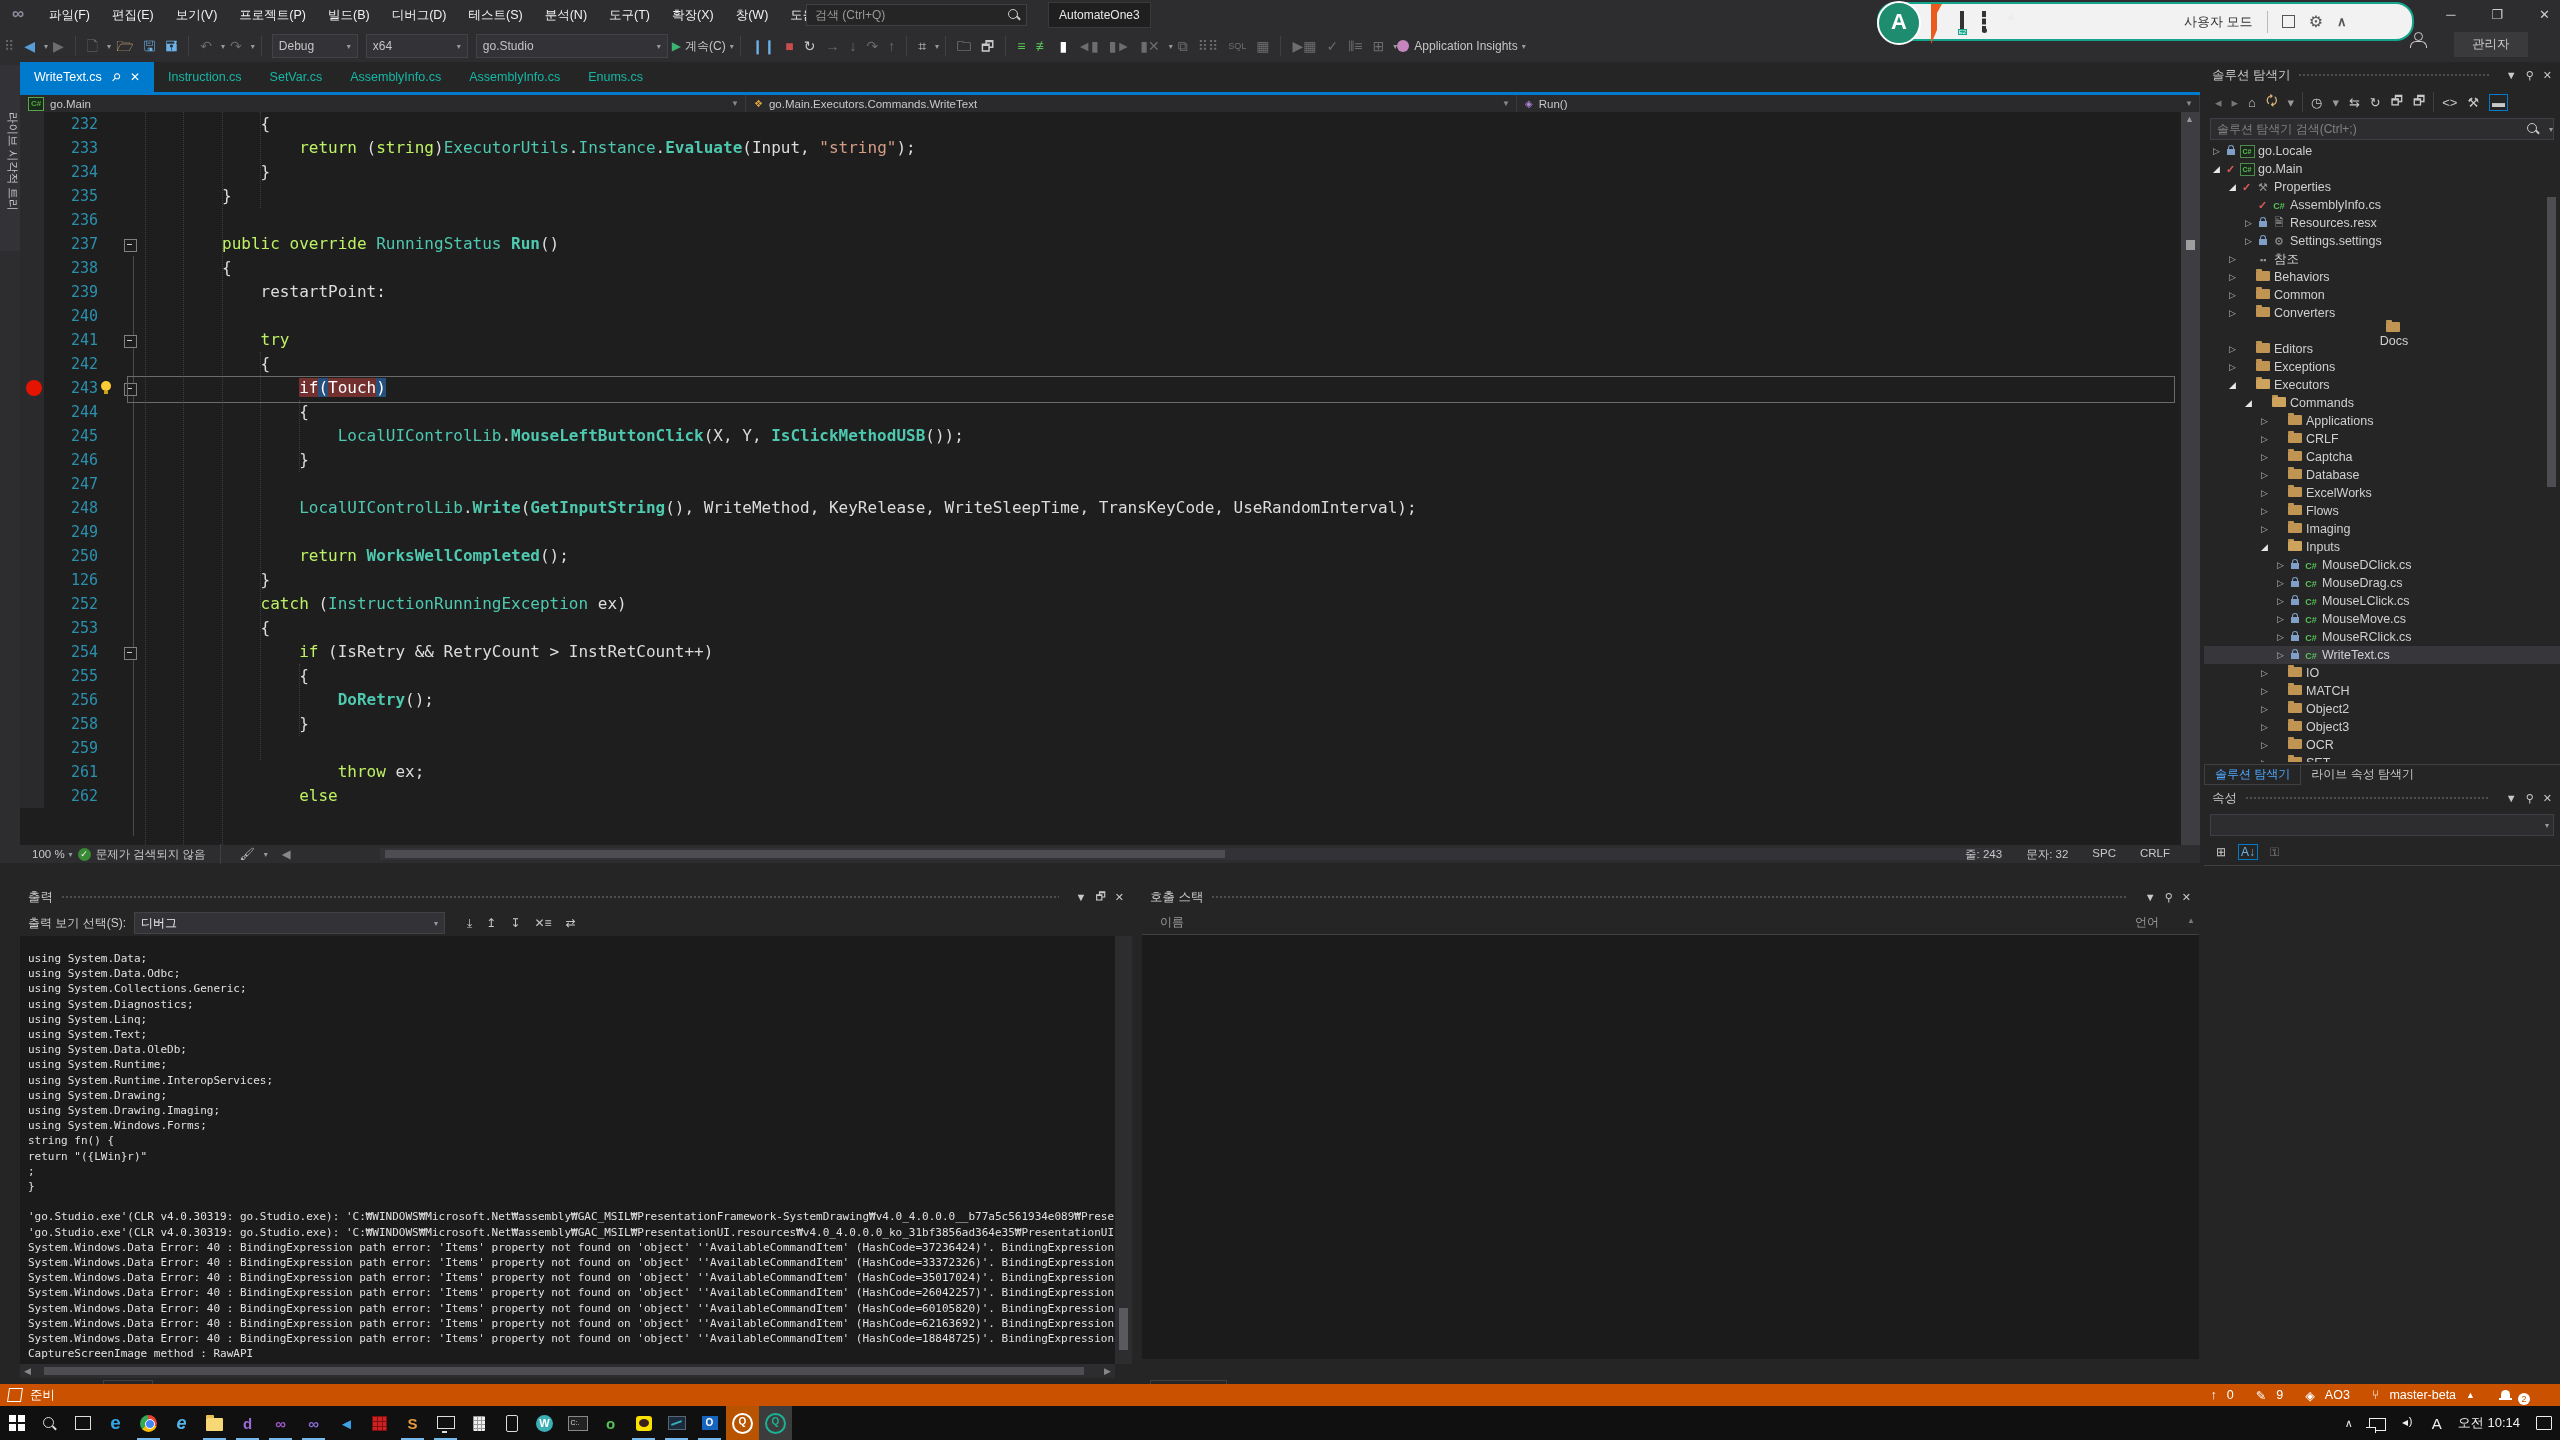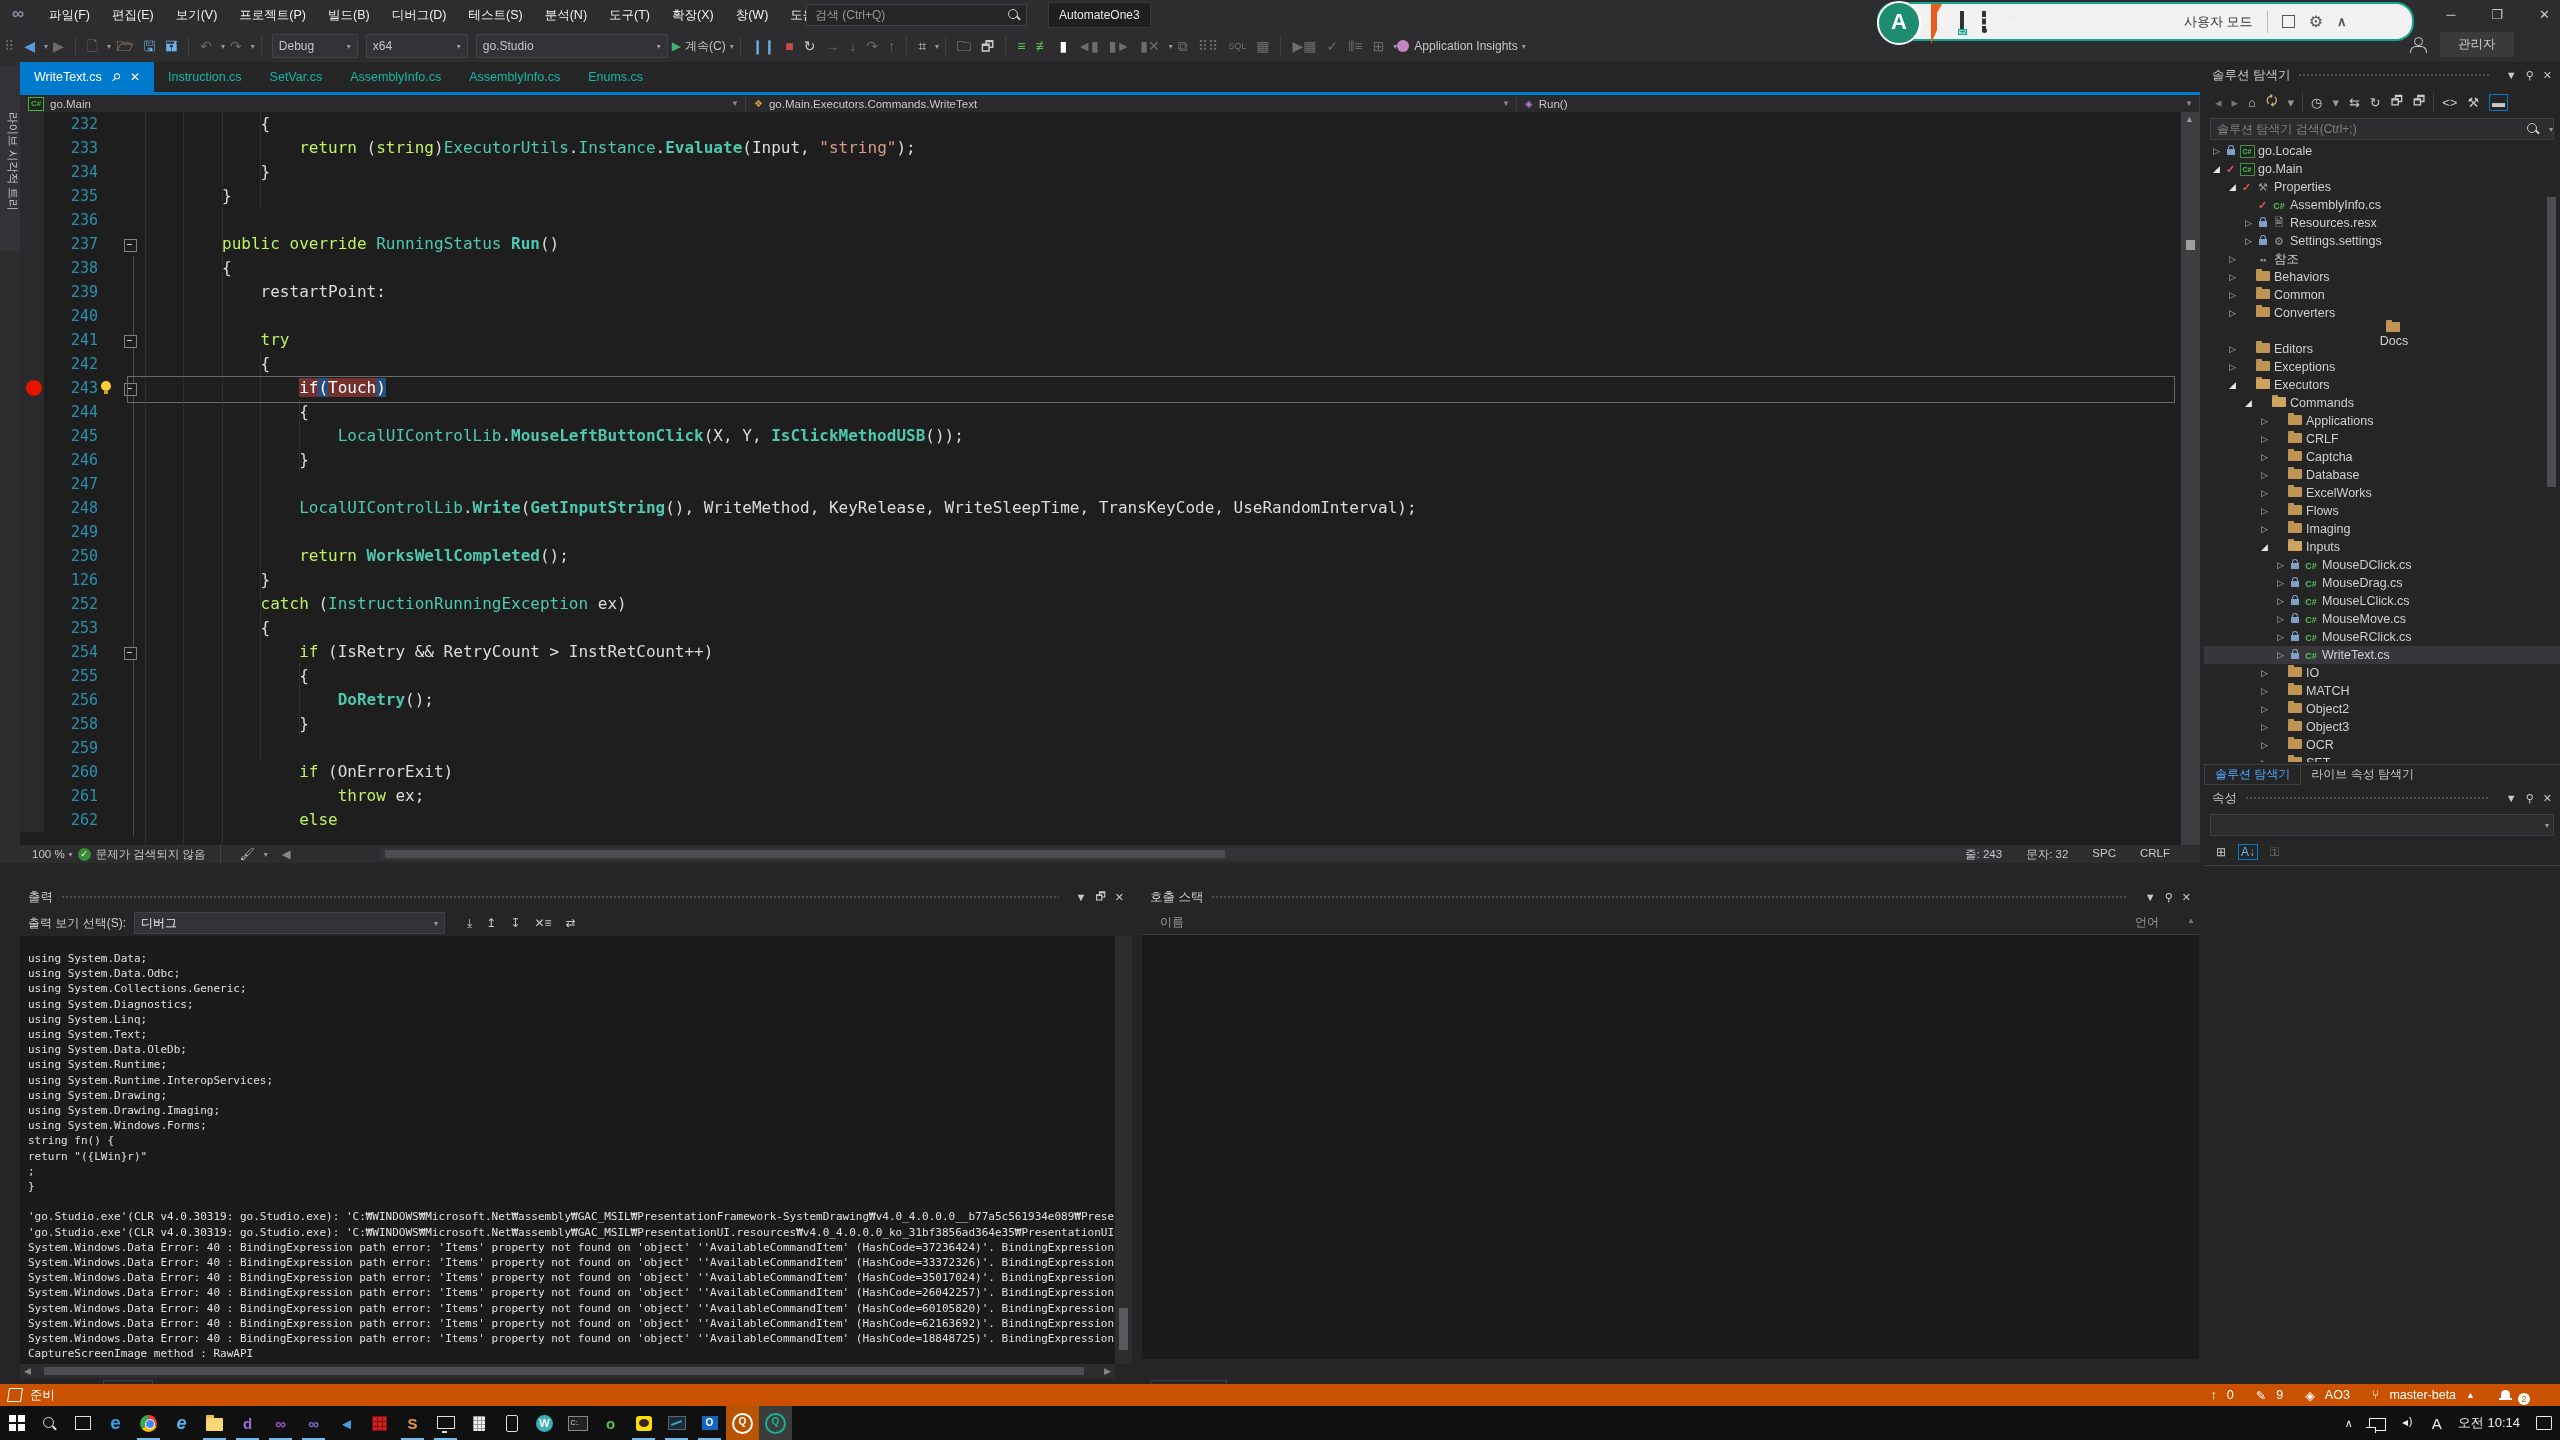--- a/index.html
+++ b/index.html
@@ -180,21 +180,21 @@
 .shot-ic{width:15px;height:13px;border:2px dashed #333;position:relative}
 .shot-ic::after{content:"";position:absolute;right:-3px;bottom:-3px;width:5px;height:5px;border-radius:50%;background:#333}
 .img-ic{width:16px;height:14px;background:#2b2b2b;position:relative}
 .img-ic::after{content:"";position:absolute;left:2px;bottom:2px;border-left:5px solid transparent;border-right:5px solid transparent;border-bottom:7px solid #eee}
 #pill .mode{margin-left:180px;color:#333;font-size:13px}
 #pill .psep{width:1px;height:22px;background:#bbb;margin:0 14px}
 .gear-ic{color:#555;font-size:16px}
 .chev-ic{color:#555;font-size:13px;font-weight:bold}
 .restore-ic{width:11px;height:11px;border:1.5px solid #555;position:relative;background:#F2F2F2}
 .restore-ic::before{content:"";position:absolute;left:2px;top:-4px;width:11px;height:11px;border:1.5px solid #555;z-index:-1}
-#adminarea{position:absolute;left:2410px;top:32px;display:flex;align-items:center;gap:14px}
+#adminarea{position:absolute;left:2410px;top:32px;display:flex;align-items:flex-start;gap:28px}
 .person-ic{position:relative;width:16px;height:16px}
 .person-ic::before{content:"";position:absolute;left:4px;top:0;width:7px;height:7px;border-radius:50%;border:1.5px solid #ccc}
 .person-ic::after{content:"";position:absolute;left:0;top:9px;width:15px;height:6px;border-radius:6px 6px 0 0;border:1.5px solid #ccc;border-bottom:none}
 #adminbtn{background:#3a3a3d;color:#CCC;font-size:12.5px;padding:4px 18px}
 </style>
 </head>
 <body>
 
 <div id="root">
 
@@ -518,26 +518,20 @@
             <pre class="ct"><span class="p">                }</span></pre>
           </div>
           <div class="cl">
             <div class="g1"></div>
             <div class="ln">259</div>
             <div class="g2"></div>
             <pre class="ct"></pre>
           </div>
           <div class="cl">
             <div class="g1"></div>
-            <div class="ln">260</div>
-            <div class="g2"></div>
-            <pre class="ct"><span class="p">                </span><span class="k">if</span><span class="p"> (OnErrorExit)</span></pre>
-          </div>
-          <div class="cl">
-            <div class="g1"></div>
             <div class="ln">261</div>
             <div class="g2"></div>
             <pre class="ct"><span class="p">                    </span><span class="k">throw</span><span class="p"> ex;</span></pre>
           </div>
           <div class="cl">
             <div class="g1"></div>
             <div class="ln">262</div>
             <div class="g2"></div>
             <pre class="ct"><span class="p">                </span><span class="k">else</span></pre>
           </div>

